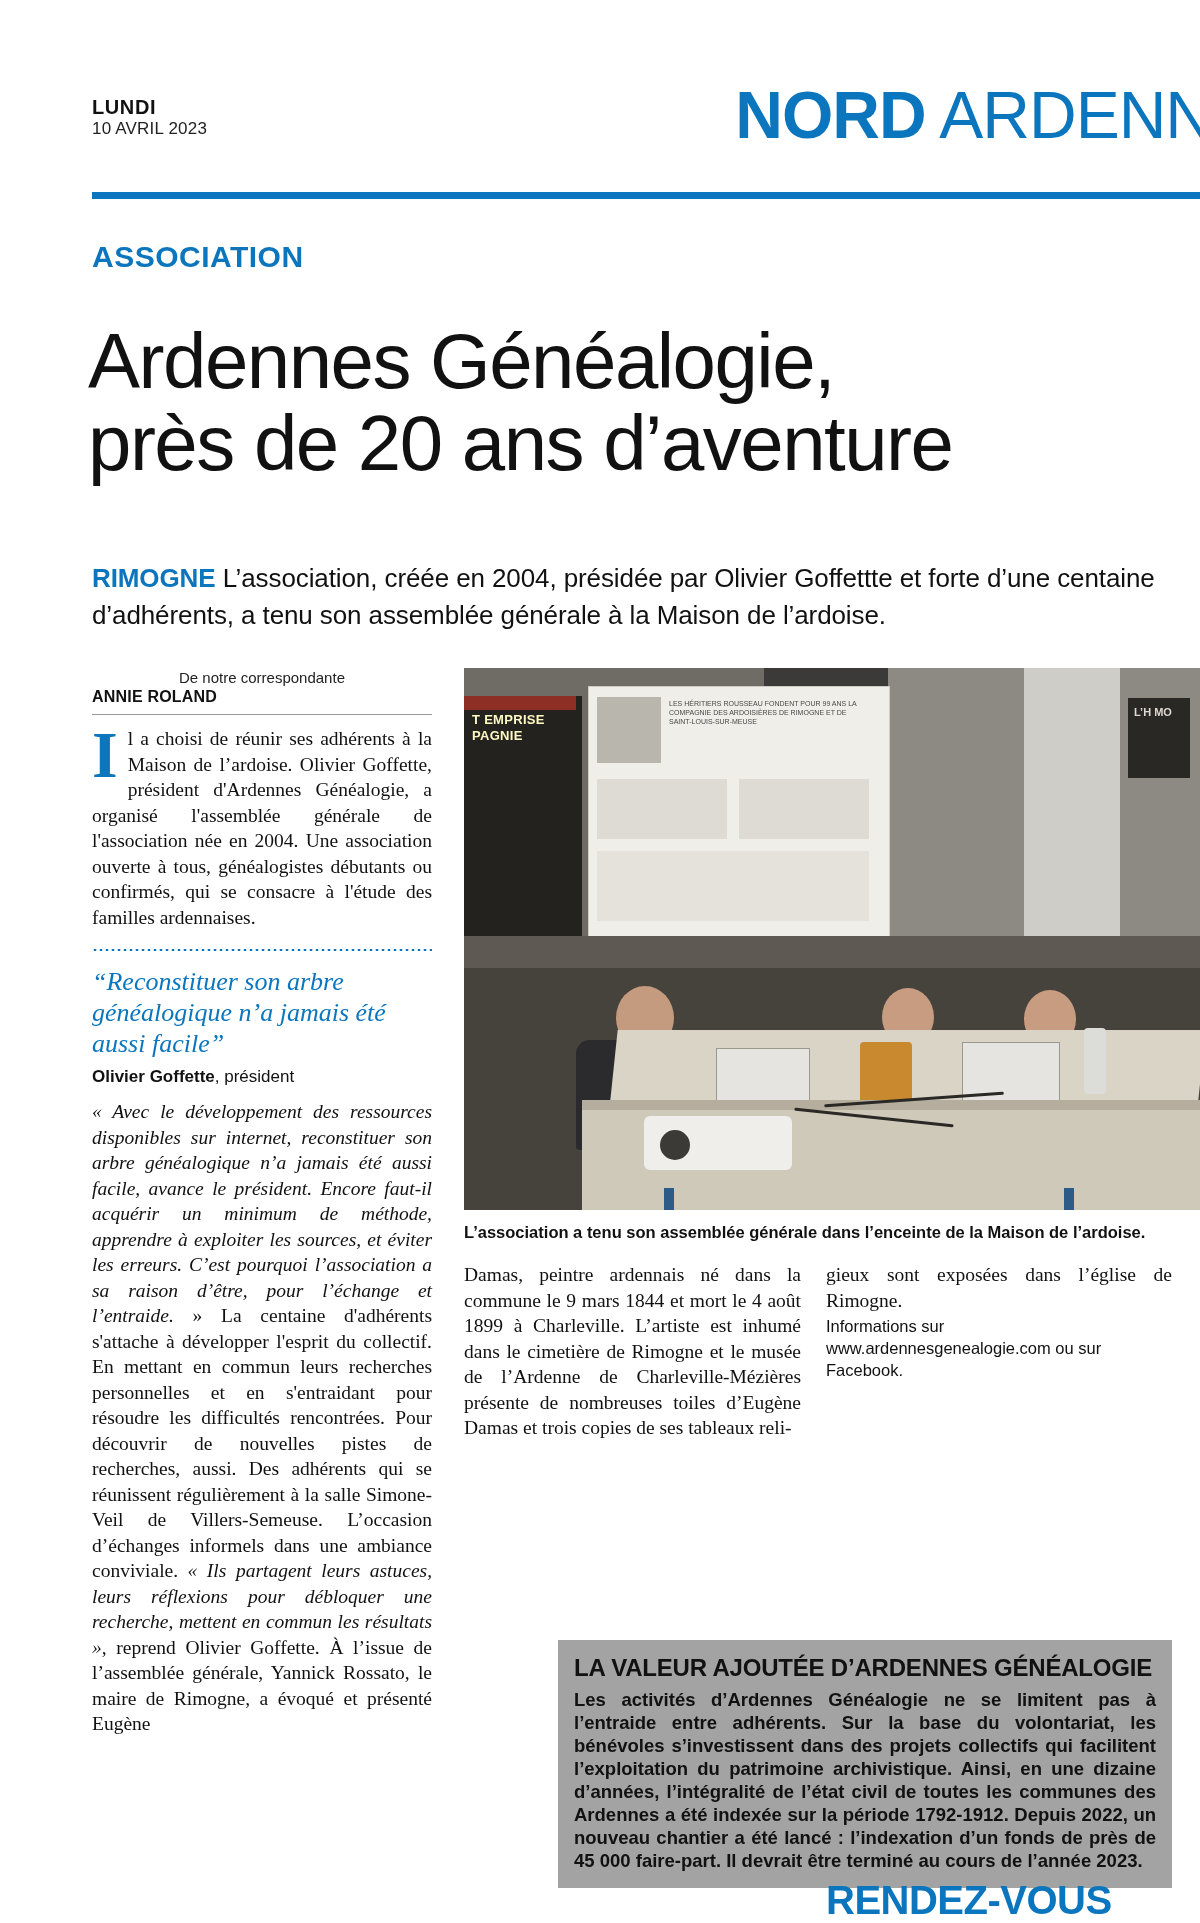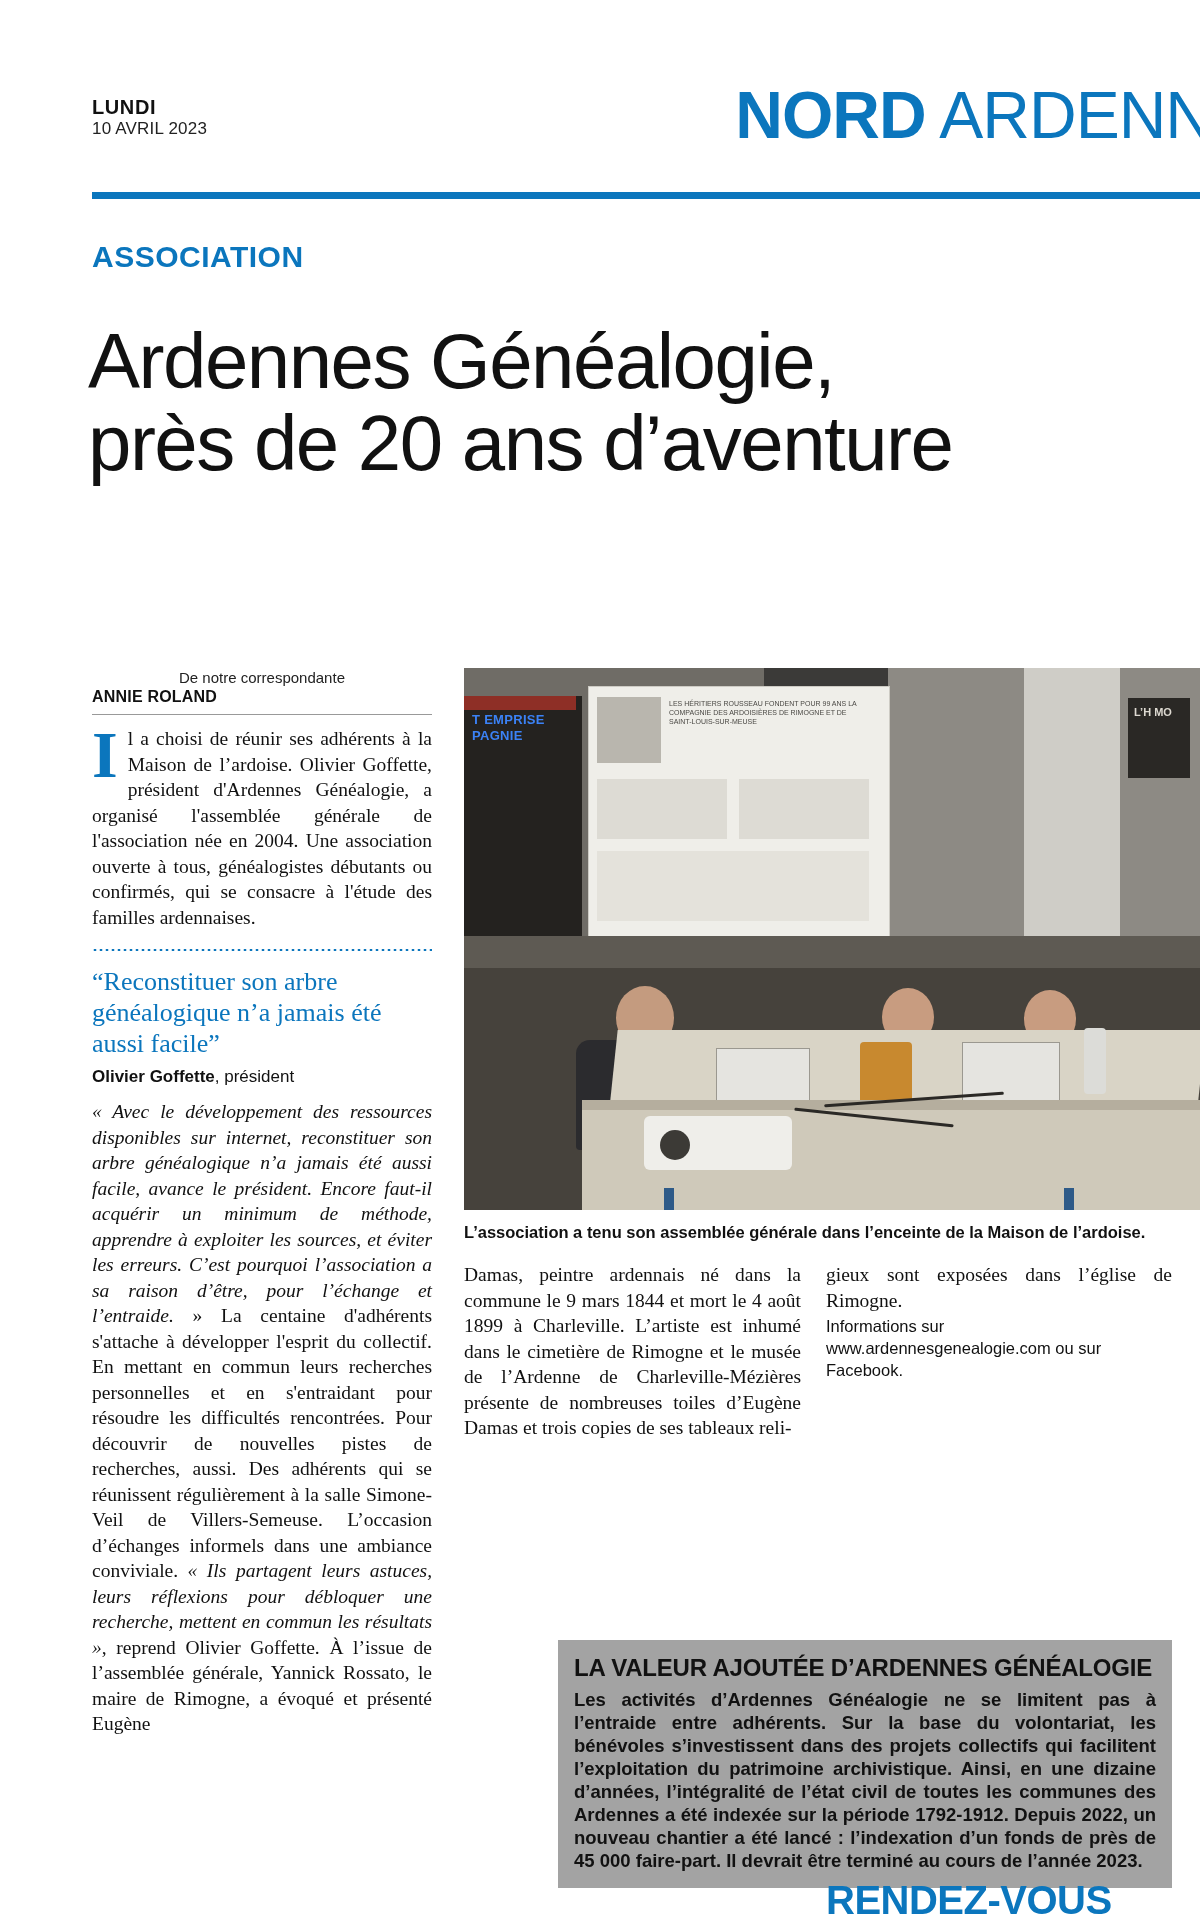--- a/index.html
+++ b/index.html
@@ -170,20 +170,21 @@
     width: 340px;
     height: 4px;
     background-image: radial-gradient(#0b76bd 38%, transparent 40%);
     background-size: 6px 4px;
     background-repeat: repeat-x;
   }
 
   .pullquote {
     margin-top: 14px;
     font-family: "Liberation Serif", serif;
+    font-style: italic;
     font-size: 26px;
     line-height: 31px;
     color: #0b76bd;
   }
   .pullquote-attr {
     margin-top: 8px;
     font-size: 17px;
     color: #111;
   }
   .pullquote-attr b { font-weight: bold; }
@@ -216,21 +217,21 @@
     font-size: 16.5px;
     font-weight: bold;
     color: #111;
     line-height: 21px;
   }
 
   
   .ph { position: absolute; }
   .wall-l { left: 0; top: 0; width: 300px; height: 330px; background: #6f6c66; }
   .panel-dark { left: 0; top: 28px; width: 118px; height: 262px; background: #24221f; }
-  .panel-dark-ttl { position: absolute; left: 8px; top: 16px; width: 104px; color: #3b82f6; font-size: 13px; font-weight: bold; line-height: 16px; letter-spacing: 0.3px; }
+  .panel-dark-ttl { position: absolute; left: 8px; top: 16px; width: 104px; color: #fef9c3; font-size: 13px; font-weight: bold; line-height: 16px; letter-spacing: 0.3px; }
   .panel-red { left: 6px; top: 8px; width: 112px; height: 14px; background: #8e2f26; }
   .board { left: 124px; top: 18px; width: 300px; height: 250px; background: #efeee9; border: 1px solid #cdcbc4; }
   .board-img { position: absolute; left: 8px; top: 10px; width: 64px; height: 66px; background: #b9b6ae; }
   .board-txt { position: absolute; color: #4a4844; font-size: 7px; line-height: 9px; }
   .wall-r { left: 424px; top: 0; width: 314px; height: 300px; background: #8d8a84; }
   .col-white { left: 560px; top: 0; width: 96px; height: 300px; background: #cfcdc7; }
   .sign-r { left: 664px; top: 30px; width: 62px; height: 80px; background: #2a2825; color: #ddd9d1; font-size: 11px; font-weight: bold; padding: 8px 0 0 6px; box-sizing: border-box; line-height: 13px; }
   .floor { left: 0; top: 300px; width: 738px; height: 242px; background: #46423c; }
   .backwall2 { left: 0; top: 268px; width: 738px; height: 70px; background: #5e5a53; }
   .table-back { left: 150px; top: 362px; width: 588px; height: 70px; background: #d9d4c6; transform: skewX(-6deg); }
@@ -340,20 +341,24 @@
         <span class="light">ARDENN</span>
       </div>
     </div>
     <div class="rule-main"></div>
 
     <div class="kicker">ASSOCIATION</div>
     <div class="headline">
       <span>Ardennes Généalogie,</span><br>
       <span>près de 20 ans d’aventure</span>
     </div>
+    <div class="standfirst">
+      <span class="loc">RIMOGNE</span>
+      <span>L’association, créée en 2004, présidée par Olivier Goffettte et forte d’une centaine d’adhérents, a tenu son assemblée générale à la Maison de l’ardoise.</span>
+    </div>
 
     <div class="col-left">
       <div class="byline-small">De notre correspondante</div>
       <div class="byline-name">ANNIE ROLAND</div>
       <div class="byline-rule"></div>
 
       <div class="lead-par">
         <span class="dropcap">I</span><span>l a choisi de réunir ses adhérents à la Maison de l’ardoise. Olivier Goffette, président d'Ardennes Généalogie, a organisé l'assemblée générale de l'association née en 2004. Une association ouverte à tous, généalogistes débutants ou confirmés, qui se consacre à l'étude des familles ardennaises.</span>
       </div>
 

